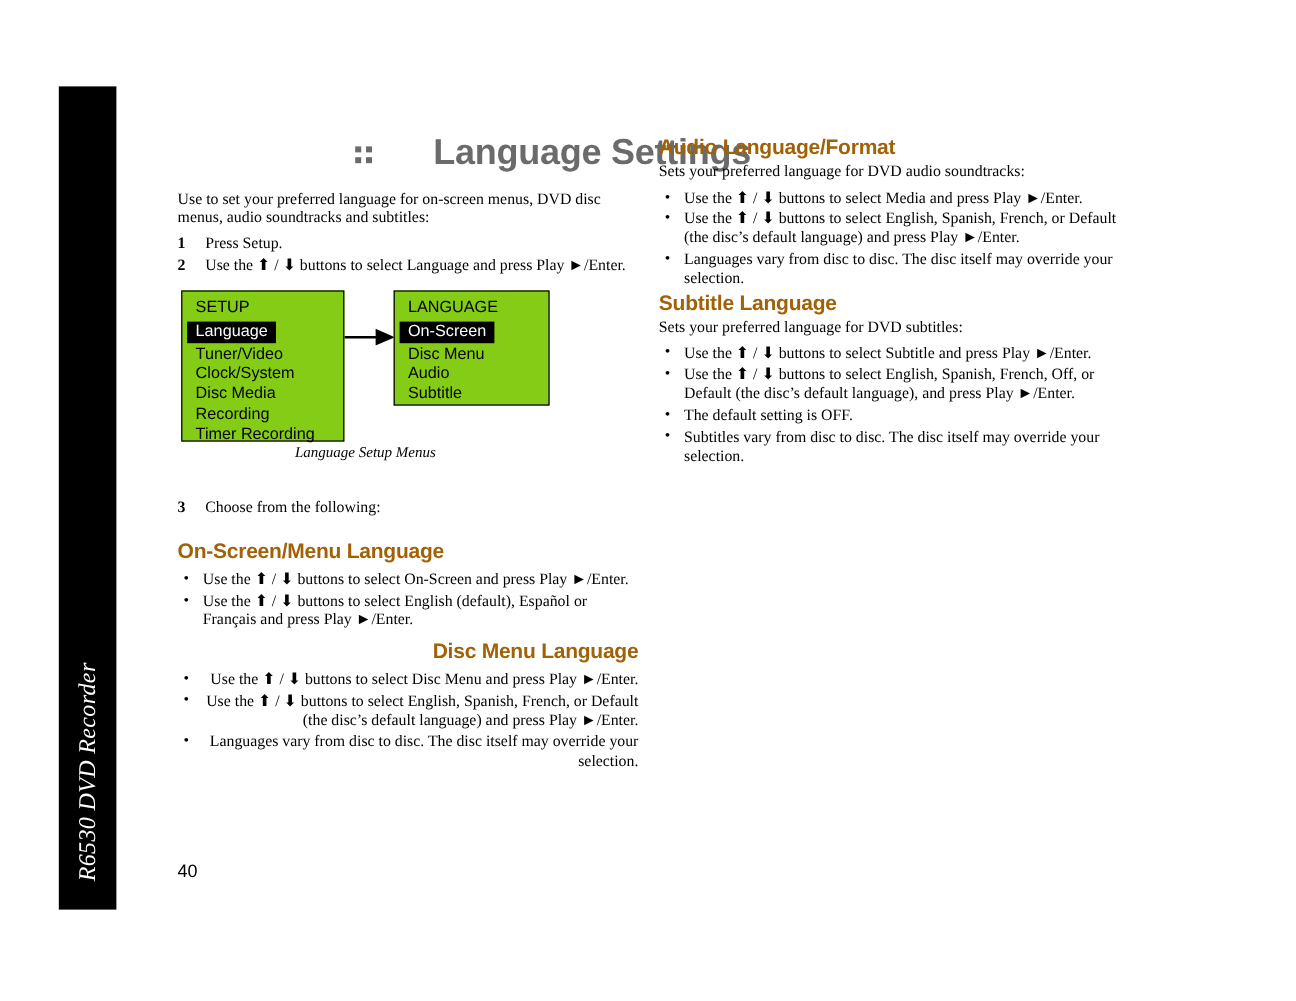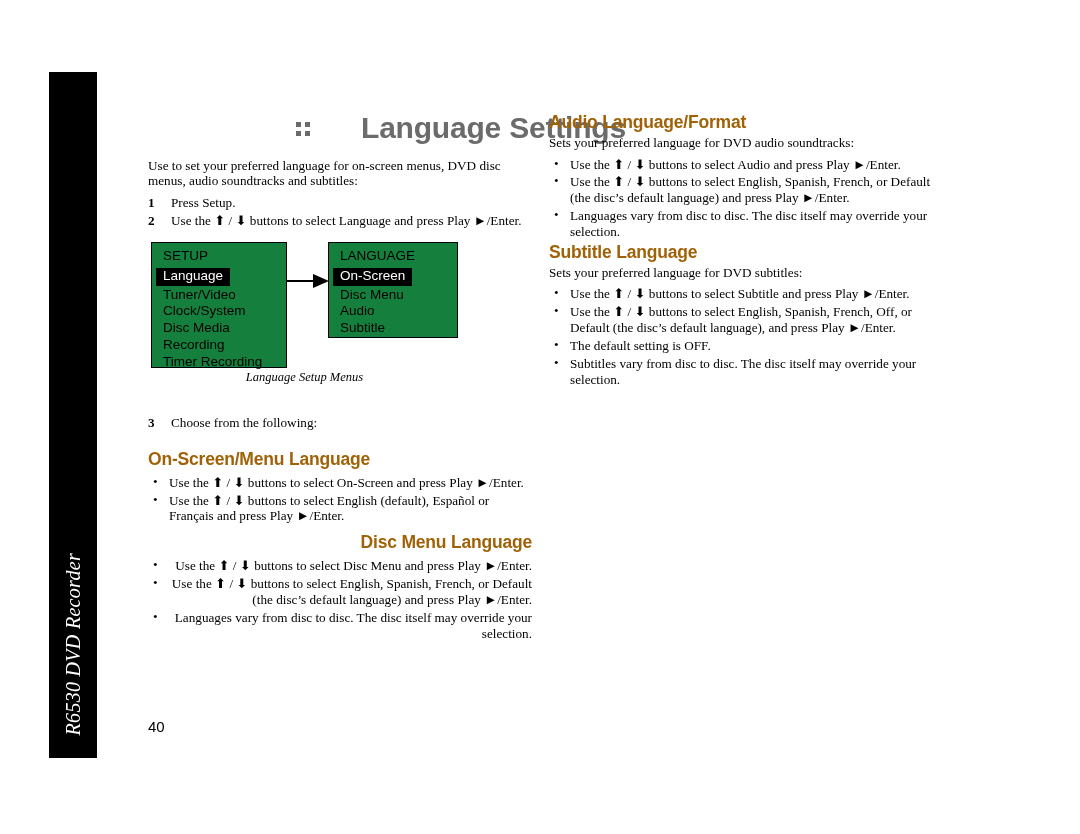--- a/index.html
+++ b/index.html
@@ -156,21 +156,21 @@
 
   
   #diagram {
     position: relative;
     margin-top: 12px;
     height: 155px;
   }
   .menu-box {
     position: absolute;
     border: 1.6px solid #000000;
-    background: #15803d;
+    background: #84cc16;
     box-sizing: border-box;
     font-family: "Liberation Sans", sans-serif;
     font-size: 13.5px;
     line-height: 1.255;
     padding: 5px 0 7px 0;
   }
   #box-setup    { left: 3px;   top: 0px;  width: 136px; height: 126px; }
   #box-language { left: 180px; top: 0px;  width: 130px; height: 96px;  }
   .menu-box .mrow {
     padding: 0 7px;
@@ -319,21 +319,21 @@
 
 <div id="col-right" class="column">
   <div style="position:absolute; top:112px; left:0; width:400px;">
 
     <div>
       <h2 class="section">Audio Language/Format</h2>
       <p class="body">Sets your preferred language for DVD audio soundtracks:</p>
       <ul class="bullets">
         <li>
           <span class="dot">•</span>
-          <span>Use the ⬆ / ⬇ buttons to select Audio and press Play ►/Enter.</span>
+          <span>Use the ⬆ / ⬇ buttons to select Media and press Play ►/Enter.</span>
         </li>
         <li>
           <span class="dot">•</span>
           <span>Use the ⬆ / ⬇ buttons to select English, Spanish, French, or Default (the disc’s default language) and press Play ►/Enter.</span>
         </li>
         <li>
           <span class="dot">•</span>
           <span>Languages vary from disc to disc. The disc itself may override your selection.</span>
         </li>
       </ul>

